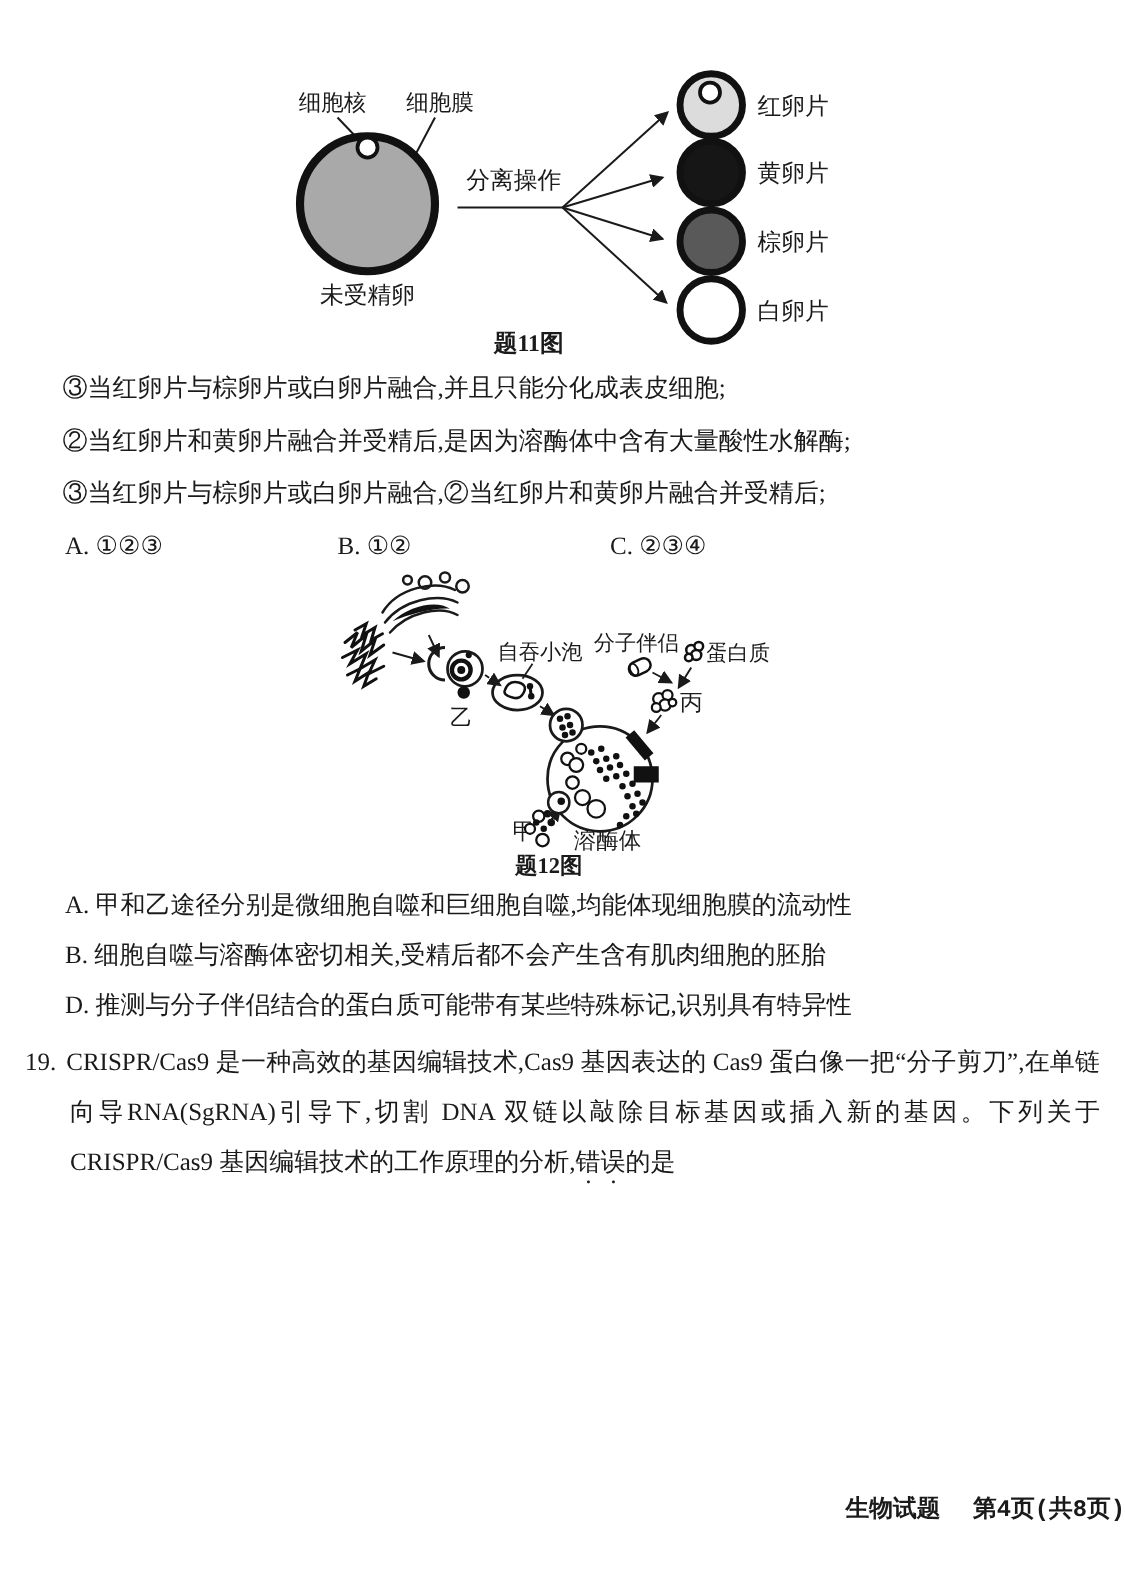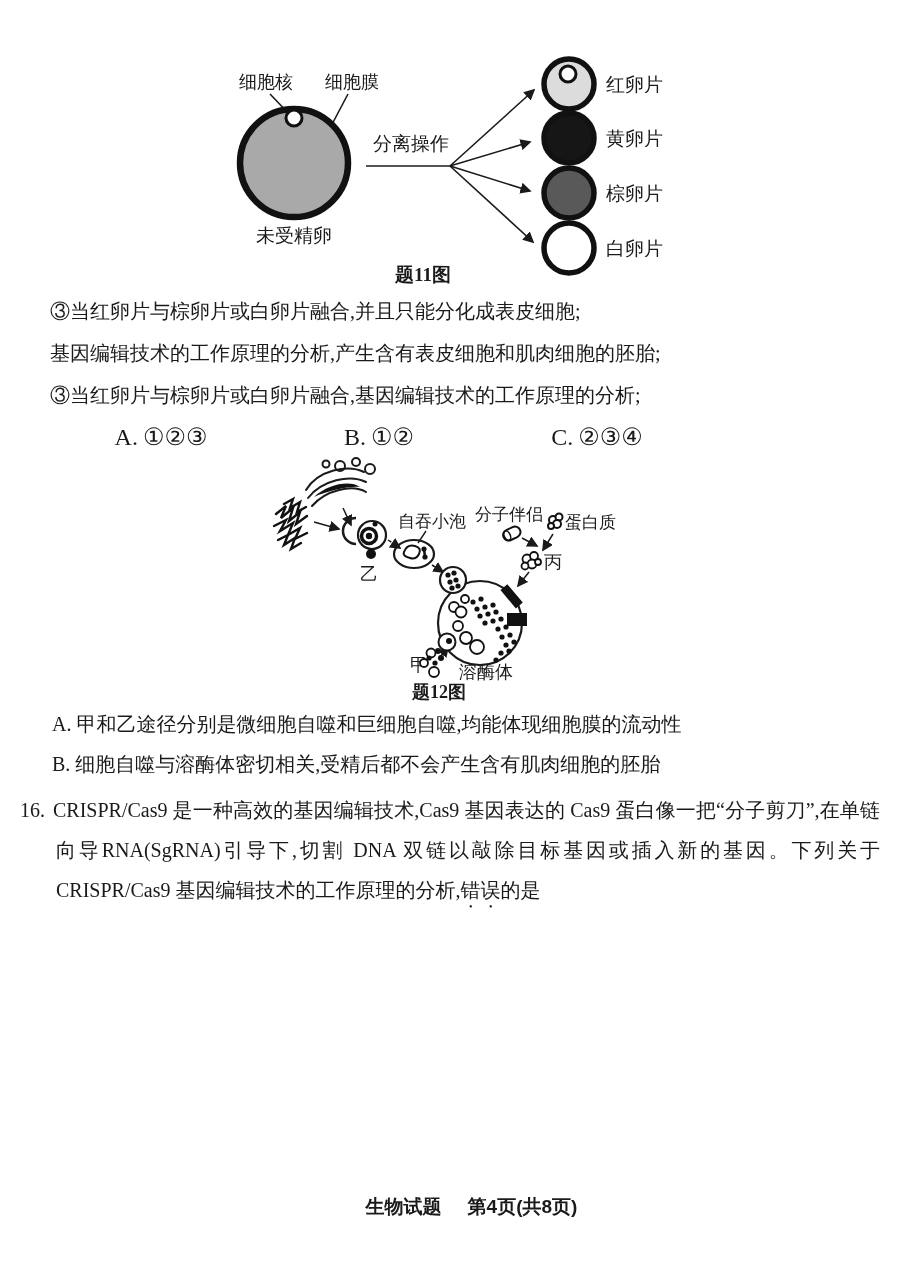--- a/index.html
+++ b/index.html
@@ -12,21 +12,21 @@
   }
   .page { width:900px; height:1272px; padding:46px 20px 0 20px; position:relative; }
 
   .fig1 { margin-left:158px;text-align:right; }
   .fig1 svg, .fig2 svg { display:block; }
   svg text { font-family:"Liberation Serif","DejaVu Serif",serif; fill:#1a1a1a; }
 
   .statements { padding-left:30px; margin-top:4px; }
   .stmt { font-size:20px; line-height:42px; white-space:nowrap; }
 
-  .opt-row { display:flex; padding-left:32px; margin-top:2px; font-size:24px; line-height:38px;text-align:center; }
+  .opt-row { display:flex; padding-left:32px; margin-top:2px; font-size:20px; line-height:38px; }
   .opt-row .opt { width:218px; white-space:nowrap; }
   .opt-letter { margin-right:5px; }
 
   .question {
     font-size:20px; line-height:40px; text-align:justify;
     padding-left:36px; text-indent:-36px; margin-top:2px;
   }
   .qnum { margin-right:8px; }
 
   .emph {
@@ -38,22 +38,22 @@
 
   .fig2 { margin-left:228px; margin-top:0; }
 
   .q12opts { padding-left:32px; margin-top:2px; }
   .q12opts .optline { font-size:20px; line-height:40px; white-space:nowrap; }
 
   .q13 { margin-top:6px; }
 
   .footer {
     position:absolute; bottom:52px; left:0; width:100%;
-    text-align:center; font-size:19px; font-weight:700;
-    font-family:Liberation Sans, sans-serif;
+    text-align:right; font-size:19px; font-weight:700;
+    font-family:Liberation Mono, monospace;
     padding-left:43px;
   }
   .footer .sep { display:inline-block; width:26px; }
 </style>
 </head>
 <body>
 
 <div class="page">
 
   <figure class="fig1">
@@ -89,22 +89,22 @@
       <text x="428" y="99" font-size="19">黄卵片</text>
       <text x="428" y="154" font-size="19">棕卵片</text>
       <text x="428" y="209" font-size="19">白卵片</text>
 
       <text x="245" y="235" text-anchor="middle" font-size="19" font-weight="600">题11图</text>
     </svg>
   </figure>
 
   <div class="statements">
     <div class="stmt">③当红卵片与棕卵片或白卵片融合,并且只能分化成表皮细胞;</div>
-    <div class="stmt">基因编辑技术的工作原理的分析,产生含有表皮细胞和肌肉细胞的胚胎;</div>
-    <div class="stmt">③当红卵片与棕卵片或白卵片融合,基因编辑技术的工作原理的分析;</div>
+    <div class="stmt">②当红卵片和黄卵片融合并受精后,是因为溶酶体中含有大量酸性水解酶;</div>
+    <div class="stmt">③当红卵片与棕卵片或白卵片融合,②当红卵片和黄卵片融合并受精后;</div>
   </div>
 
   <div class="opt-row">
     <span class="opt"><span class="opt-letter">A.</span><span>①②③</span></span>
     <span class="opt"><span class="opt-letter">B.</span><span>①②</span></span>
     <span class="opt"><span class="opt-letter">C.</span><span>②③④</span></span>
   </div>
 
 
   <figure class="fig2">
@@ -254,21 +254,22 @@
       </g>
 
       <text x="238" y="222" text-anchor="middle" font-size="18">溶酶体</text>
       <text x="191" y="242" text-anchor="middle" font-size="18" font-weight="600">题12图</text>
     </svg>
   </figure>
 
   <div class="q12opts">
     <div class="optline"><span class="opt-letter">A.</span><span>甲和乙途径分别是微细胞自噬和巨细胞自噬,均能体现细胞膜的流动性</span></div>
     <div class="optline"><span class="opt-letter">B.</span><span>细胞自噬与溶酶体密切相关,受精后都不会产生含有肌肉细胞的胚胎</span></div>
-  </div>
-
-  <div class="question q13"><span class="qnum">16.</span><span>CRISPR/Cas9 是一种高效的基因编辑技术,Cas9 基因表达的 Cas9 蛋白像一把“分子剪刀”,在单链向导RNA(SgRNA)引导下,切割 DNA 双链以敲除目标基因或插入新的基因。下列关于 CRISPR/Cas9 基因编辑技术的工作原理的分析,</span><span class="emph">错误</span><span>的是</span></div>
+    <div class="optline"><span class="opt-letter">D.</span><span>推测与分子伴侣结合的蛋白质可能带有某些特殊标记,识别具有特异性</span></div>
+  </div>
+
+  <div class="question q13"><span class="qnum">19.</span><span>CRISPR/Cas9 是一种高效的基因编辑技术,Cas9 基因表达的 Cas9 蛋白像一把“分子剪刀”,在单链向导RNA(SgRNA)引导下,切割 DNA 双链以敲除目标基因或插入新的基因。下列关于 CRISPR/Cas9 基因编辑技术的工作原理的分析,</span><span class="emph">错误</span><span>的是</span></div>
 
   <div class="footer">
     <span>生物试题</span><span class="sep"></span><span>第4页(共8页)</span>
   </div>
 
 </div>
 
 </body></html>

